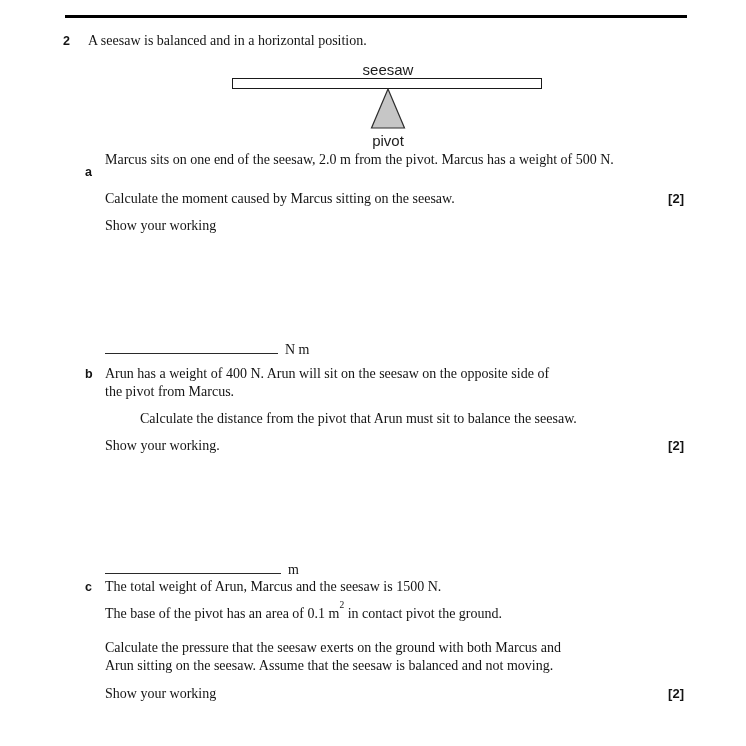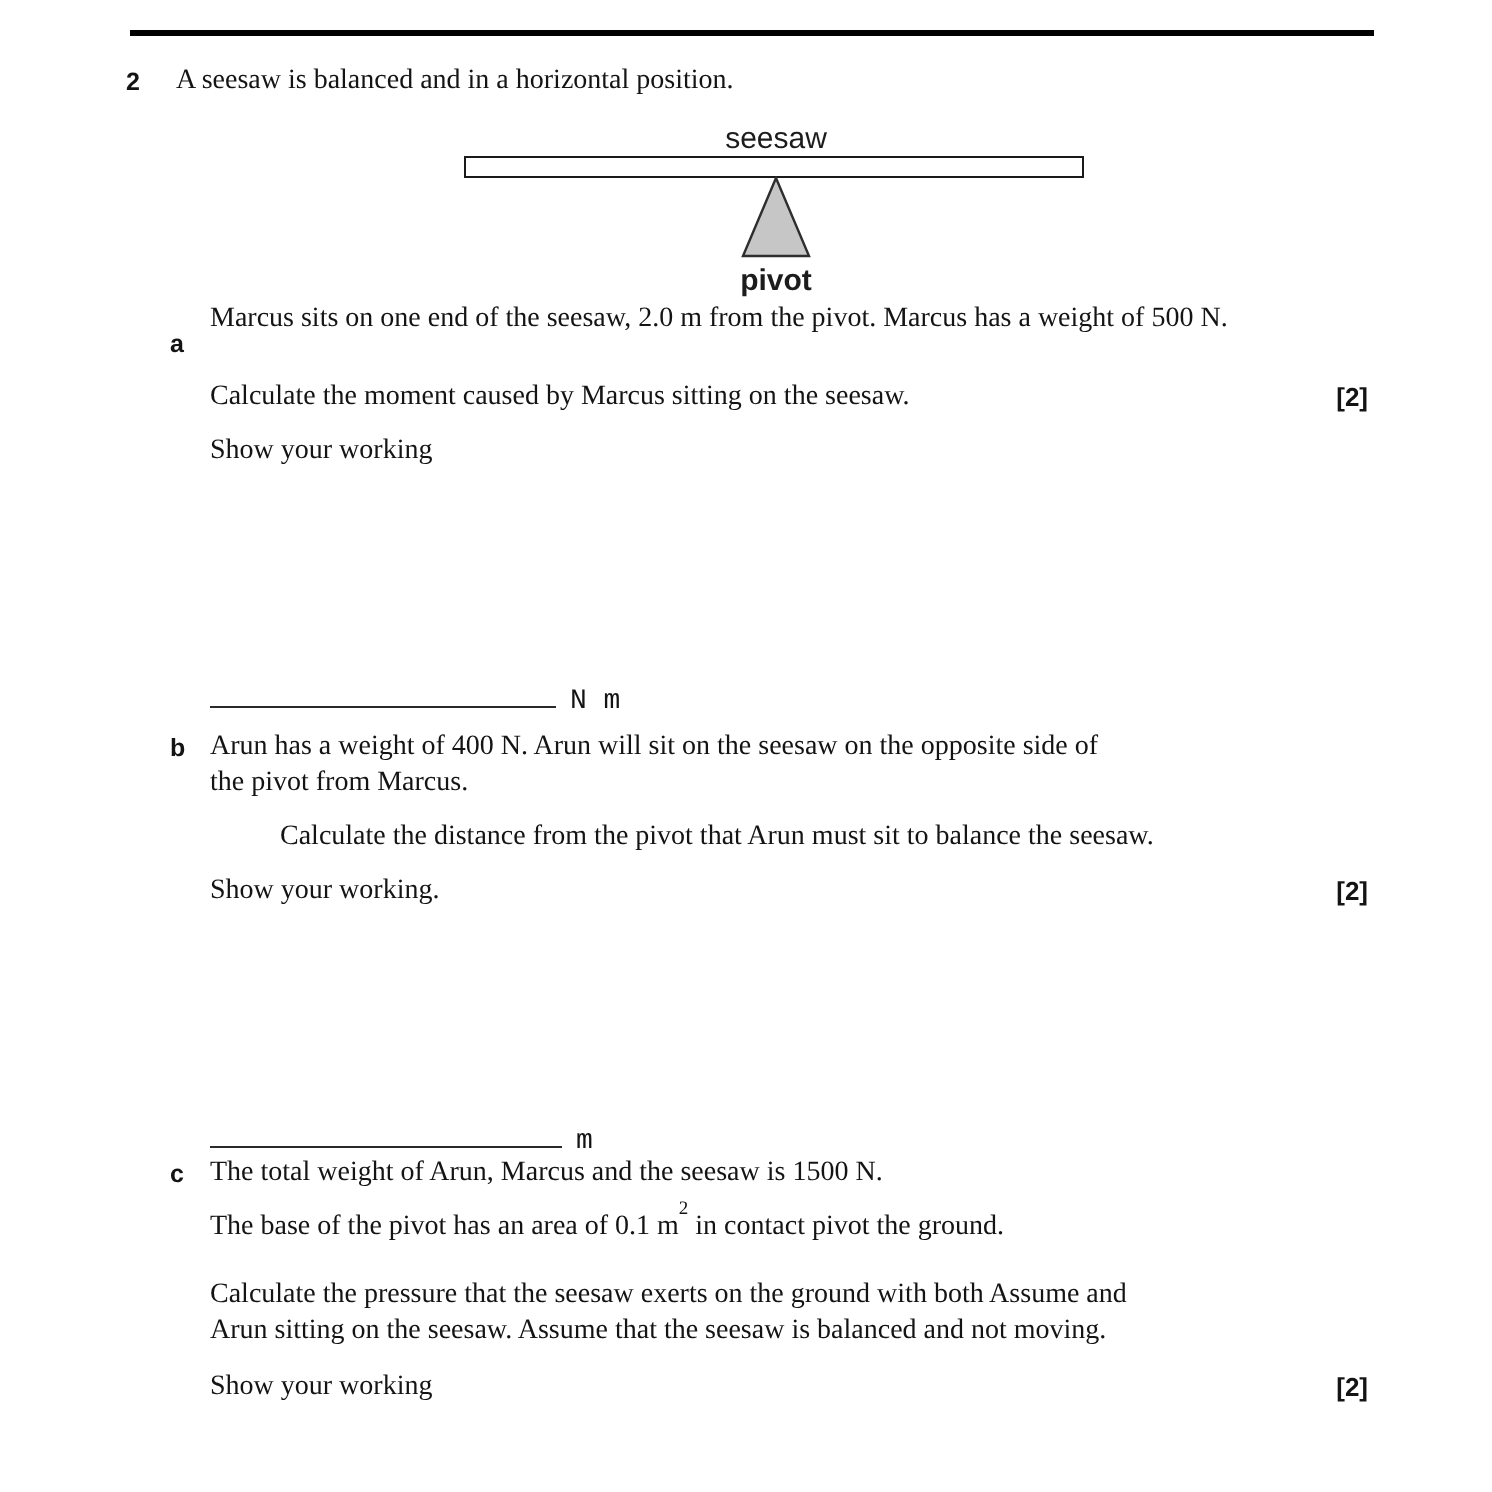--- a/index.html
+++ b/index.html
@@ -39,21 +39,21 @@
 
   
   .dg-label {
     font-family: "Liberation Sans", sans-serif;
     font-size: 15px;
     color: #1c1c1c;
     width: 100px;
     text-align: center;
   }
   .seesaw-label { left: 338px; top: 61px; }
-  .pivot-label  { left: 338px; top: 132px; font-weight: bold; }
+  .pivot-label  { left: 338px; top: 132px; }
   .plank {
     left: 232px; top: 78px;
     width: 308px; height: 9px;
     background: #ffffff;
     border: 1px solid #1a1a1a;
   }
   .pivot-svg { left: 369px; top: 88px; }
 
   
   .part-letter { font-family: "Liberation Sans", sans-serif; font-weight: bold; font-size: 12.5px; }
@@ -70,21 +70,21 @@
   .a-marks  { top: 191px; }
   .a-work   { left: 105px; top: 218px; }
 
   .answer-row { left: 105px; }
   .answer-line {
     display: inline-block;
     height: 15px;
     border-bottom: 1.4px solid #2a2a2a;
     vertical-align: baseline;
   }
-  .answer-unit { margin-left: 7px; font-family: Liberation Mono, monospace; }
+  .answer-unit { margin-left: 7px; }
   .a-answer { top: 338px; }
   .a-answer .answer-line { width: 173px; }
   .b-answer { top: 558px; }
   .b-answer .answer-line { width: 176px; }
 
   .b-letter { left: 85px; top: 367px; }
   .b-line1  { left: 105px; top: 366px; }
   .b-line2  { left: 105px; top: 384px; }
   .b-task   { left: 105px; top: 411px; margin-left: 35px; }
   .b-work   { left: 105px; top: 438px; }
@@ -139,18 +139,18 @@
   <div class="abs serif b-work">Show your working.</div>
   <div class="abs marks b-marks">[2]</div>
 
   <div class="abs serif answer-row b-answer">
     <span class="answer-line"></span><span class="answer-unit">m</span>
   </div>
 
   <div class="abs part-letter c-letter">c</div>
   <div class="abs serif c-line1">The total weight of Arun, Marcus and the seesaw is 1500 N.</div>
   <div class="abs serif c-line2"><span>The base of the pivot has an area of 0.1 m</span><sup class="sq">2</sup><span> in contact pivot the ground.</span></div>
-  <div class="abs serif c-task1">Calculate the pressure that the seesaw exerts on the ground with both Assume and</div>
+  <div class="abs serif c-task1">Calculate the pressure that the seesaw exerts on the ground with both Marcus and</div>
   <div class="abs serif c-task2">Arun sitting on the seesaw. Assume that the seesaw is balanced and not moving.</div>
   <div class="abs serif c-work">Show your working</div>
   <div class="abs marks c-marks">[2]</div>
 
 </div>
 
 </body></html>

